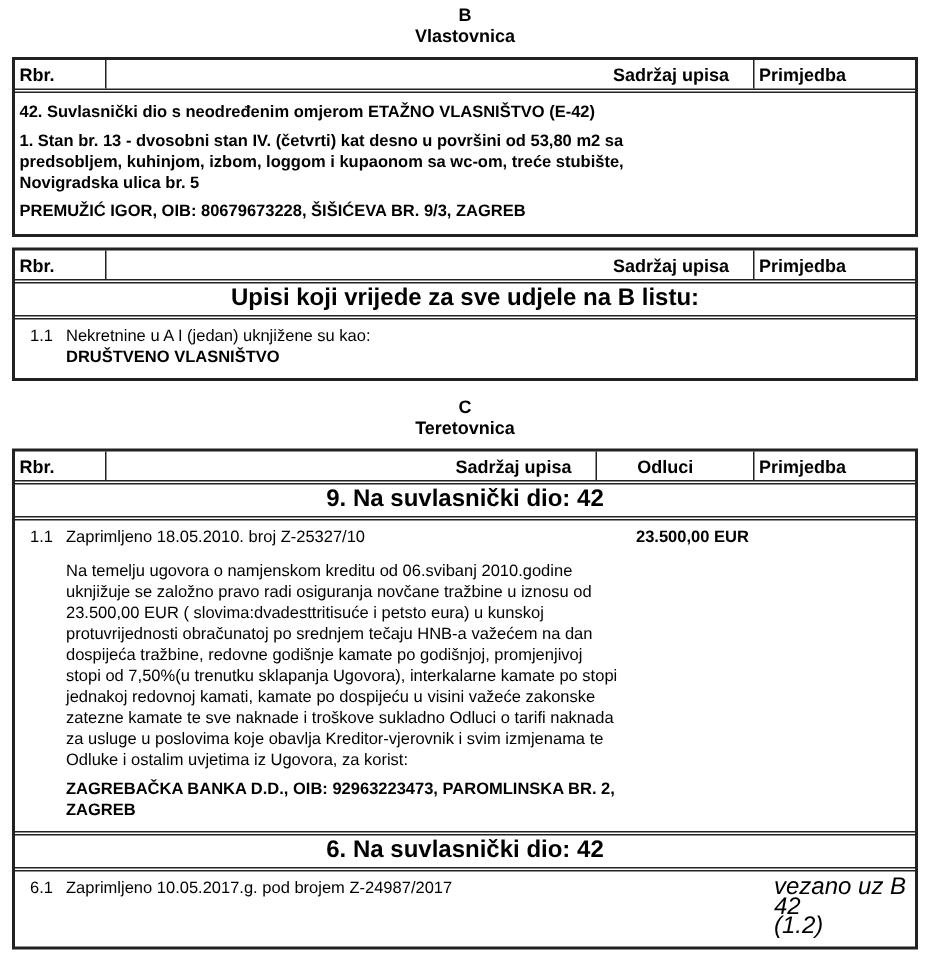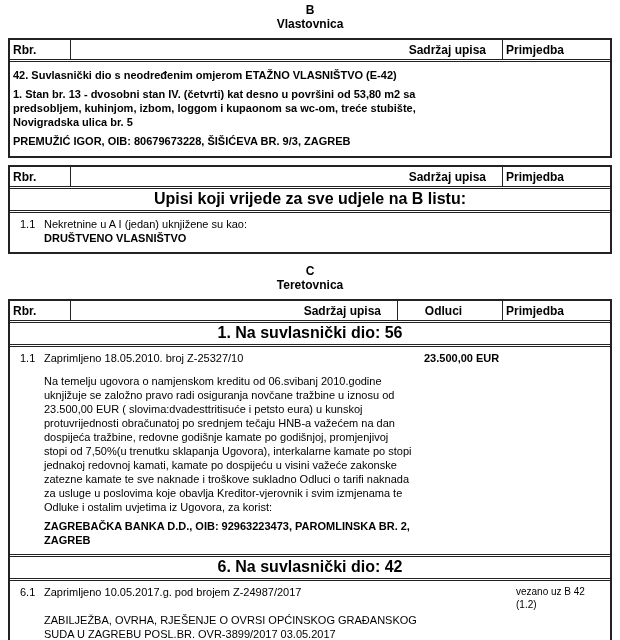--- a/index.html
+++ b/index.html
@@ -32,21 +32,21 @@
   }
 
   .block { padding: 1px 3px 8px 3px; }
   .block p { margin: 5px 0 0 0; font-weight: bold; }
   .block p.w460 { max-width: 462px; }
 
   .entry { display: flex; padding: 4px 0 7px 0; }
   .e-num { width: 24px; margin-left: 10px; flex: none; }
   .e-main { flex: 1; min-width: 0; }
   .e-amount { width: 92px; flex: none; padding-left: 1px; font-weight: bold; }
-  .e-note { width: 92px; flex: none; font-size: 10px; line-height: 13px; padding-right: 2px; }
+  .e-note { width: 92px; flex: none; font-size: 16px; line-height: 13px; padding-right: 2px; font-style: italic; }
 
   .bold { font-weight: bold; }
   .par { margin-top: 9px; max-width: 368px; }
   .beneficiary { margin-top: 5px; font-weight: bold; max-width: 380px; }
   .par2 { margin-top: 14px; max-width: 392px; }
 
   .hr-sep { border-top: 3px double #222; }
 </style>
 </head>
 <body>
@@ -90,38 +90,37 @@
   <div class="sec-title">Teretovnica</div>
 
   <div class="tbl t3">
     <div class="thead">
       <div class="th th-rbr">Rbr.</div>
       <div class="th th-content">Sadržaj upisa</div>
       <div class="th th-amount">Odluci</div>
       <div class="th th-note">Primjedba</div>
     </div>
 
-    <div class="sec-row">1. Na suvlasnički dio: 56</div>
+    <div class="sec-row">9. Na suvlasnički dio: 42</div>
     <div class="entry">
       <div class="e-num">1.1</div>
       <div class="e-main">
         <div>Zaprimljeno 18.05.2010. broj Z-25327/10</div>
         <div class="par">Na temelju ugovora o namjenskom kreditu od 06.svibanj 2010.godine uknjižuje se založno pravo radi osiguranja novčane tražbine u iznosu od 23.500,00 EUR ( slovima:dvadesttritisuće i petsto eura) u kunskoj protuvrijednosti obračunatoj po srednjem tečaju HNB-a važećem na dan dospijeća tražbine, redovne godišnje kamate po godišnjoj, promjenjivoj stopi od 7,50%(u trenutku sklapanja Ugovora), interkalarne kamate po stopi jednakoj redovnoj kamati, kamate po dospijeću u visini važeće zakonske zatezne kamate te sve naknade i troškove sukladno Odluci o tarifi naknada za usluge u poslovima koje obavlja Kreditor-vjerovnik i svim izmjenama te Odluke i ostalim uvjetima iz Ugovora, za korist:</div>
         <div class="beneficiary">ZAGREBAČKA BANKA D.D., OIB: 92963223473, PAROMLINSKA BR. 2, ZAGREB</div>
       </div>
       <div class="e-amount">23.500,00 EUR</div>
       <div class="e-note"></div>
     </div>
 
     <div class="sec-row hr-sep">6. Na suvlasnički dio: 42</div>
     <div class="entry">
       <div class="e-num">6.1</div>
       <div class="e-main">
         <div>Zaprimljeno 10.05.2017.g. pod brojem Z-24987/2017</div>
-        <div class="par2">ZABILJEŽBA, OVRHA, RJEŠENJE O OVRSI OPĆINSKOG GRAĐANSKOG SUDA U ZAGREBU POSL.BR. OVR-3899/2017 03.05.2017</div>
       </div>
       <div class="e-amount"></div>
       <div class="e-note">
         <div>vezano uz B 42</div>
         <div>(1.2)</div>
       </div>
     </div>
   </div>
 
 </div>

